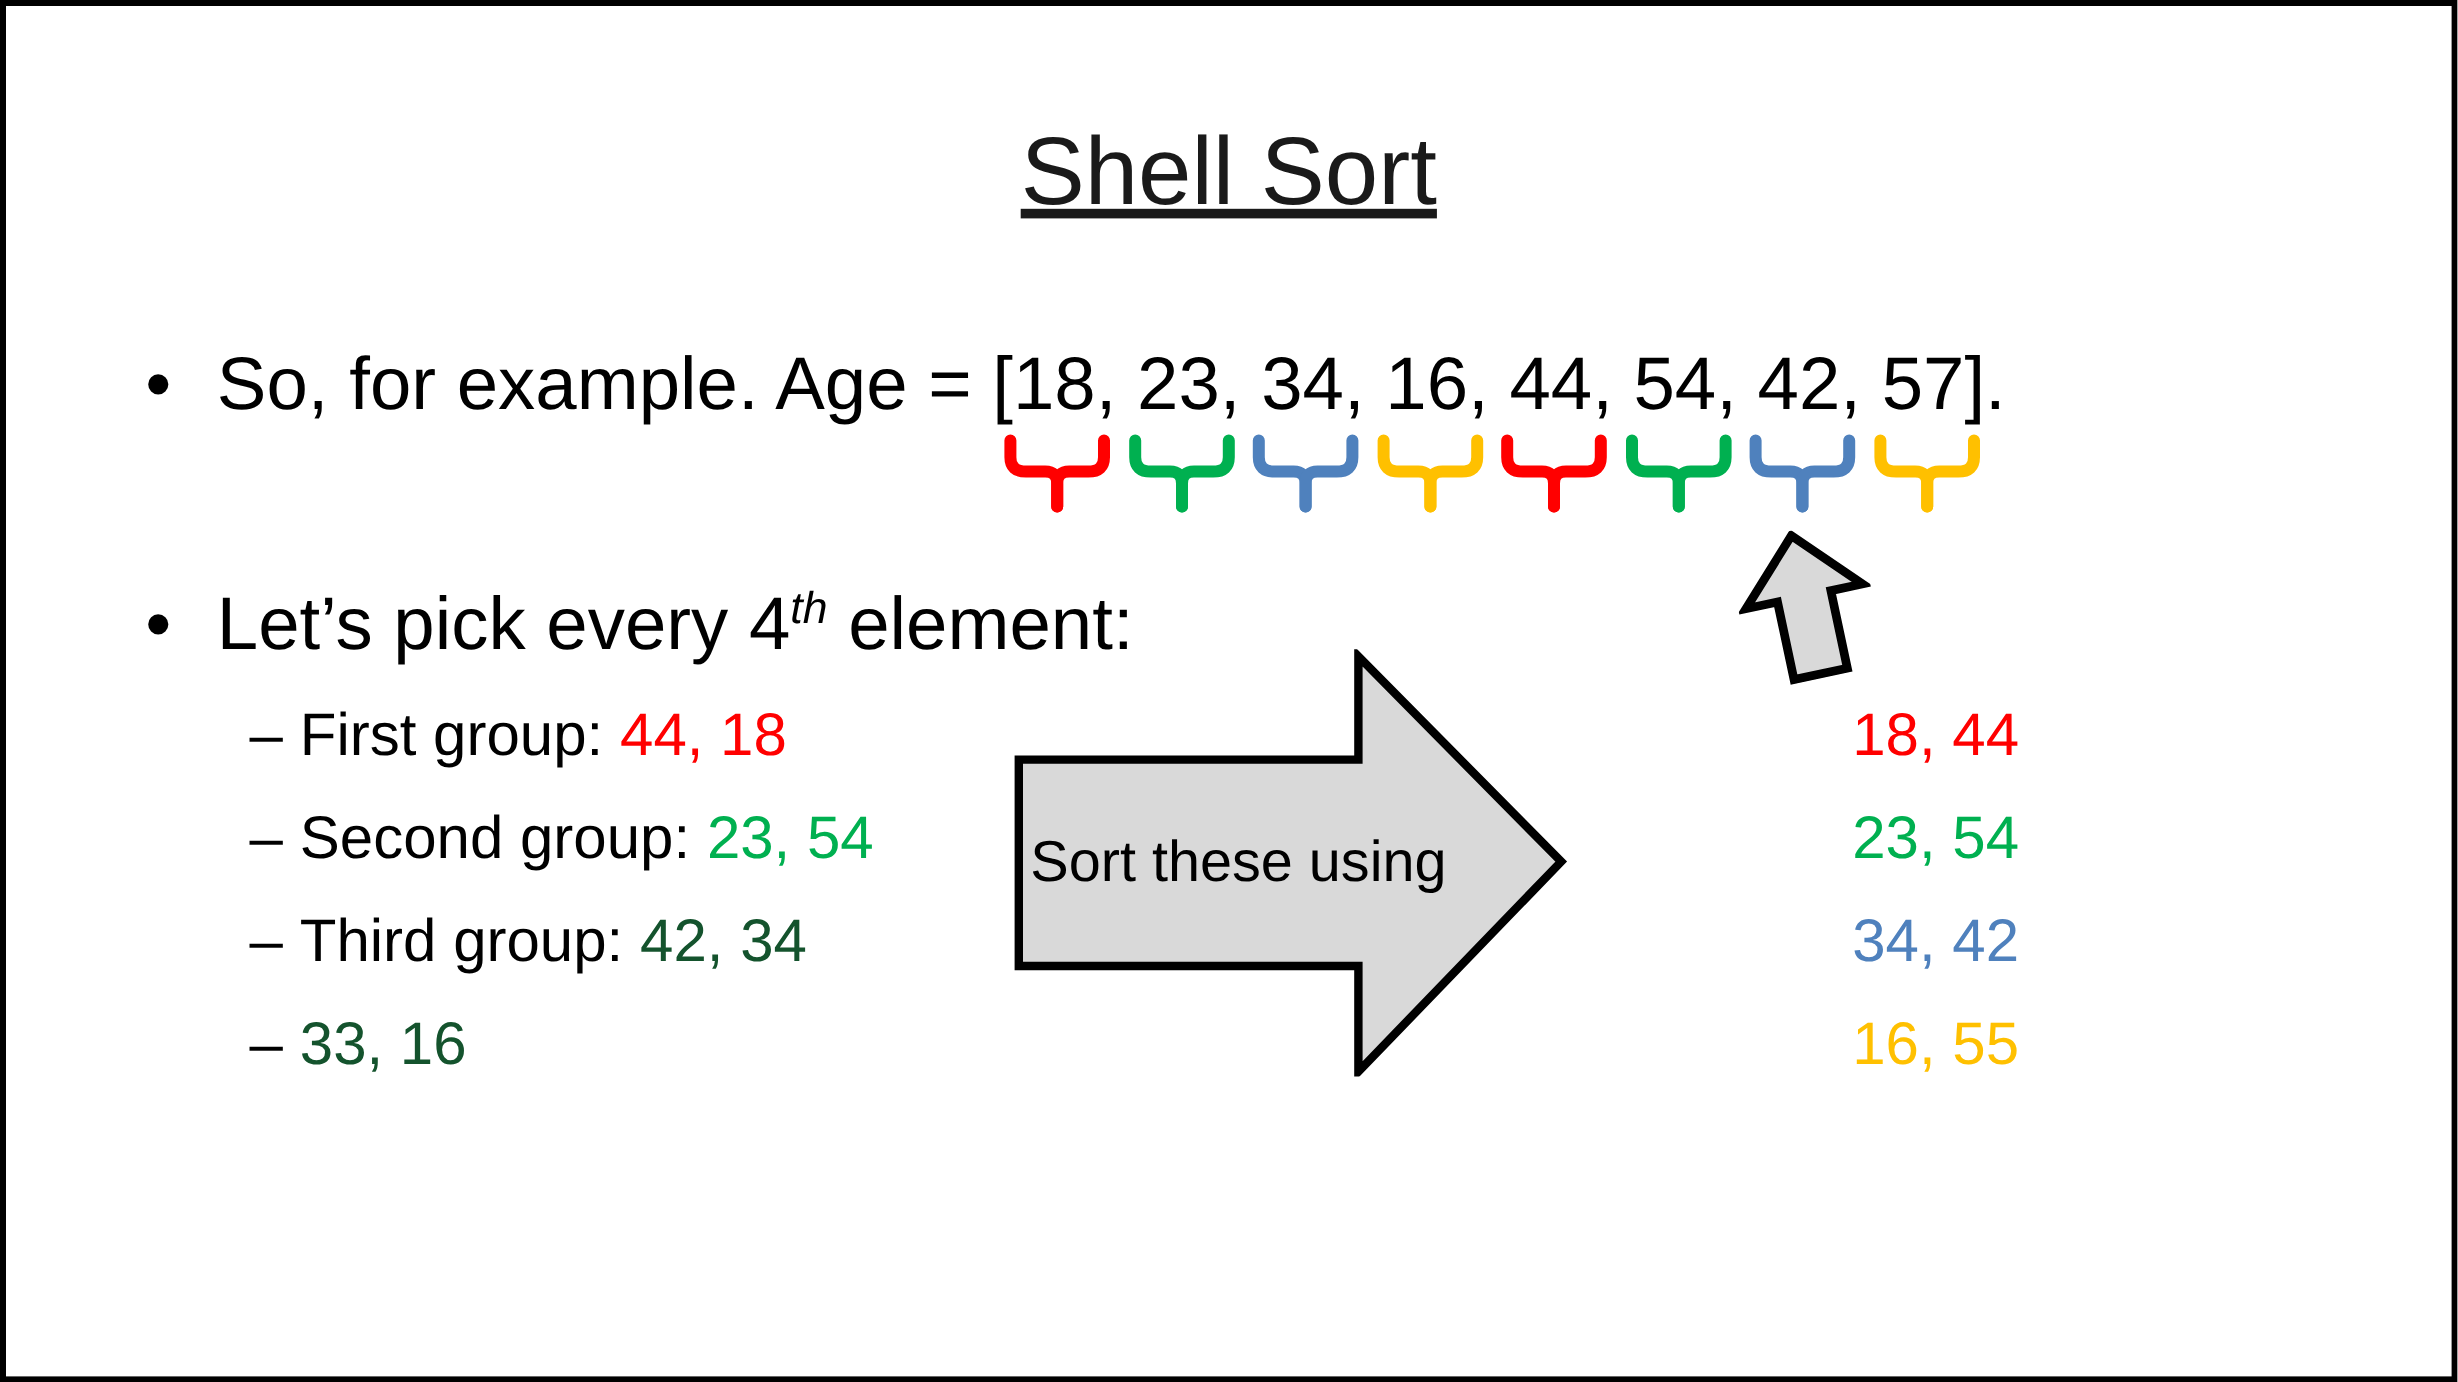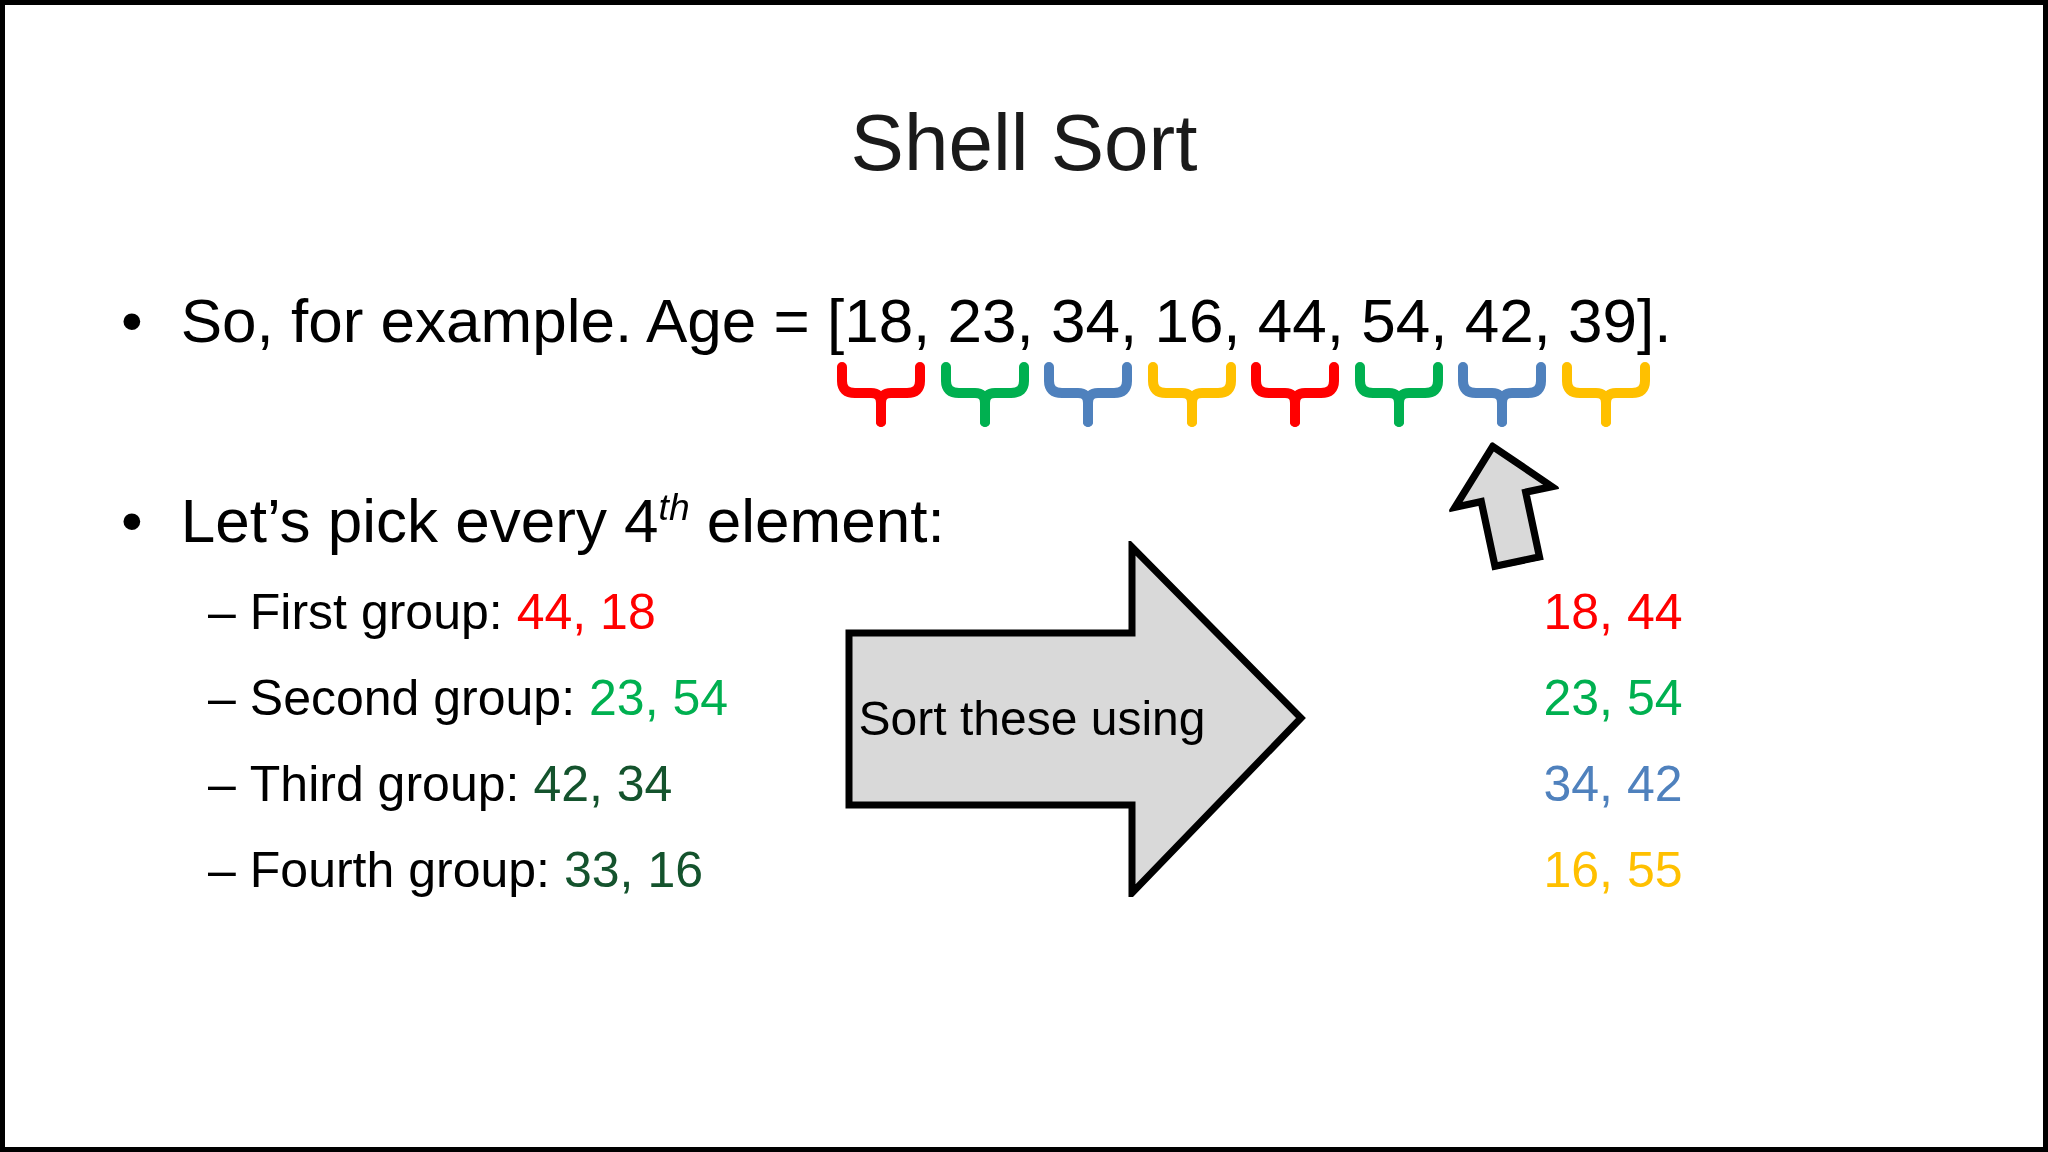--- a/index.html
+++ b/index.html
@@ -14,20 +14,21 @@
     font-family: "Liberation Sans", sans-serif;
     color: #000000;
   }
   .title {
     position: absolute;
     left: 0; right: 0; top: 92px;
     text-align: center;
     font-size: 80px;
     line-height: 92px;
     color: #1a1a1a;
+    text-decoration: underline;
   }
   .line {
     position: absolute;
     display: flex;
     align-items: flex-start;
     font-size: 62px;
     line-height: 66px;
     white-space: nowrap;
   }
   .bullet1 { left: 116px; top: 283px; }
@@ -76,21 +77,21 @@
 </style>
 </head>
 <body>
 
 <div class="slide">
 
   <div class="title">Shell Sort</div>
 
   <div class="line bullet1">
     <span class="dot">•</span>
-    <span class="btext">So, for example. Age = [18, 23, 34, 16, 44, 54, 42, 39].</span>
+    <span class="btext">So, for example. Age = [18, 23, 34, 16, 44, 54, 42, 57].</span>
   </div>
 
   <div class="brackets">
     <svg class="bracket" style="left: 831px; color: rgb(255, 0, 0);" viewBox="0 0 90 68">
         <path d="M 6 6 L 6 20 Q 6 32 19 32 L 35 32 Q 45 32 45 42 L 45 61"></path>
         <path d="M 84 6 L 84 20 Q 84 32 71 32 L 55 32 Q 45 32 45 42 L 45 61"></path>
       </svg>
     <svg class="bracket" style="left: 935px; color: rgb(0, 176, 80);" viewBox="0 0 90 68">
         <path d="M 6 6 L 6 20 Q 6 32 19 32 L 35 32 Q 45 32 45 42 L 45 61"></path>
         <path d="M 84 6 L 84 20 Q 84 32 71 32 L 55 32 Q 45 32 45 42 L 45 61"></path>
@@ -137,21 +138,20 @@
       <span class="glabel">Second group:</span>
       <span class="gvalues" style="color: rgb(0, 176, 80);">23, 54</span>
     </div>
     <div class="grow">
       <span class="dash">–</span>
       <span class="glabel">Third group:</span>
       <span class="gvalues" style="color: #14532d;">42, 34</span>
     </div>
     <div class="grow">
       <span class="dash">–</span>
-      <span class="glabel">Fourth group:</span>
       <span class="gvalues" style="color: #14532d;">33, 16</span>
     </div>
   </div>
 
   <div class="big-arrow">
     <svg viewBox="0 0 462 356">
       <polygon points="4,92 287,92 287,6 456,177 287,352 287,264 4,264" stroke="#000000" stroke-width="7" stroke-linejoin="miter" fill="#D9D9D9"></polygon>
     </svg>
     <div class="arrow-label">
       <div>Sort these using</div>

